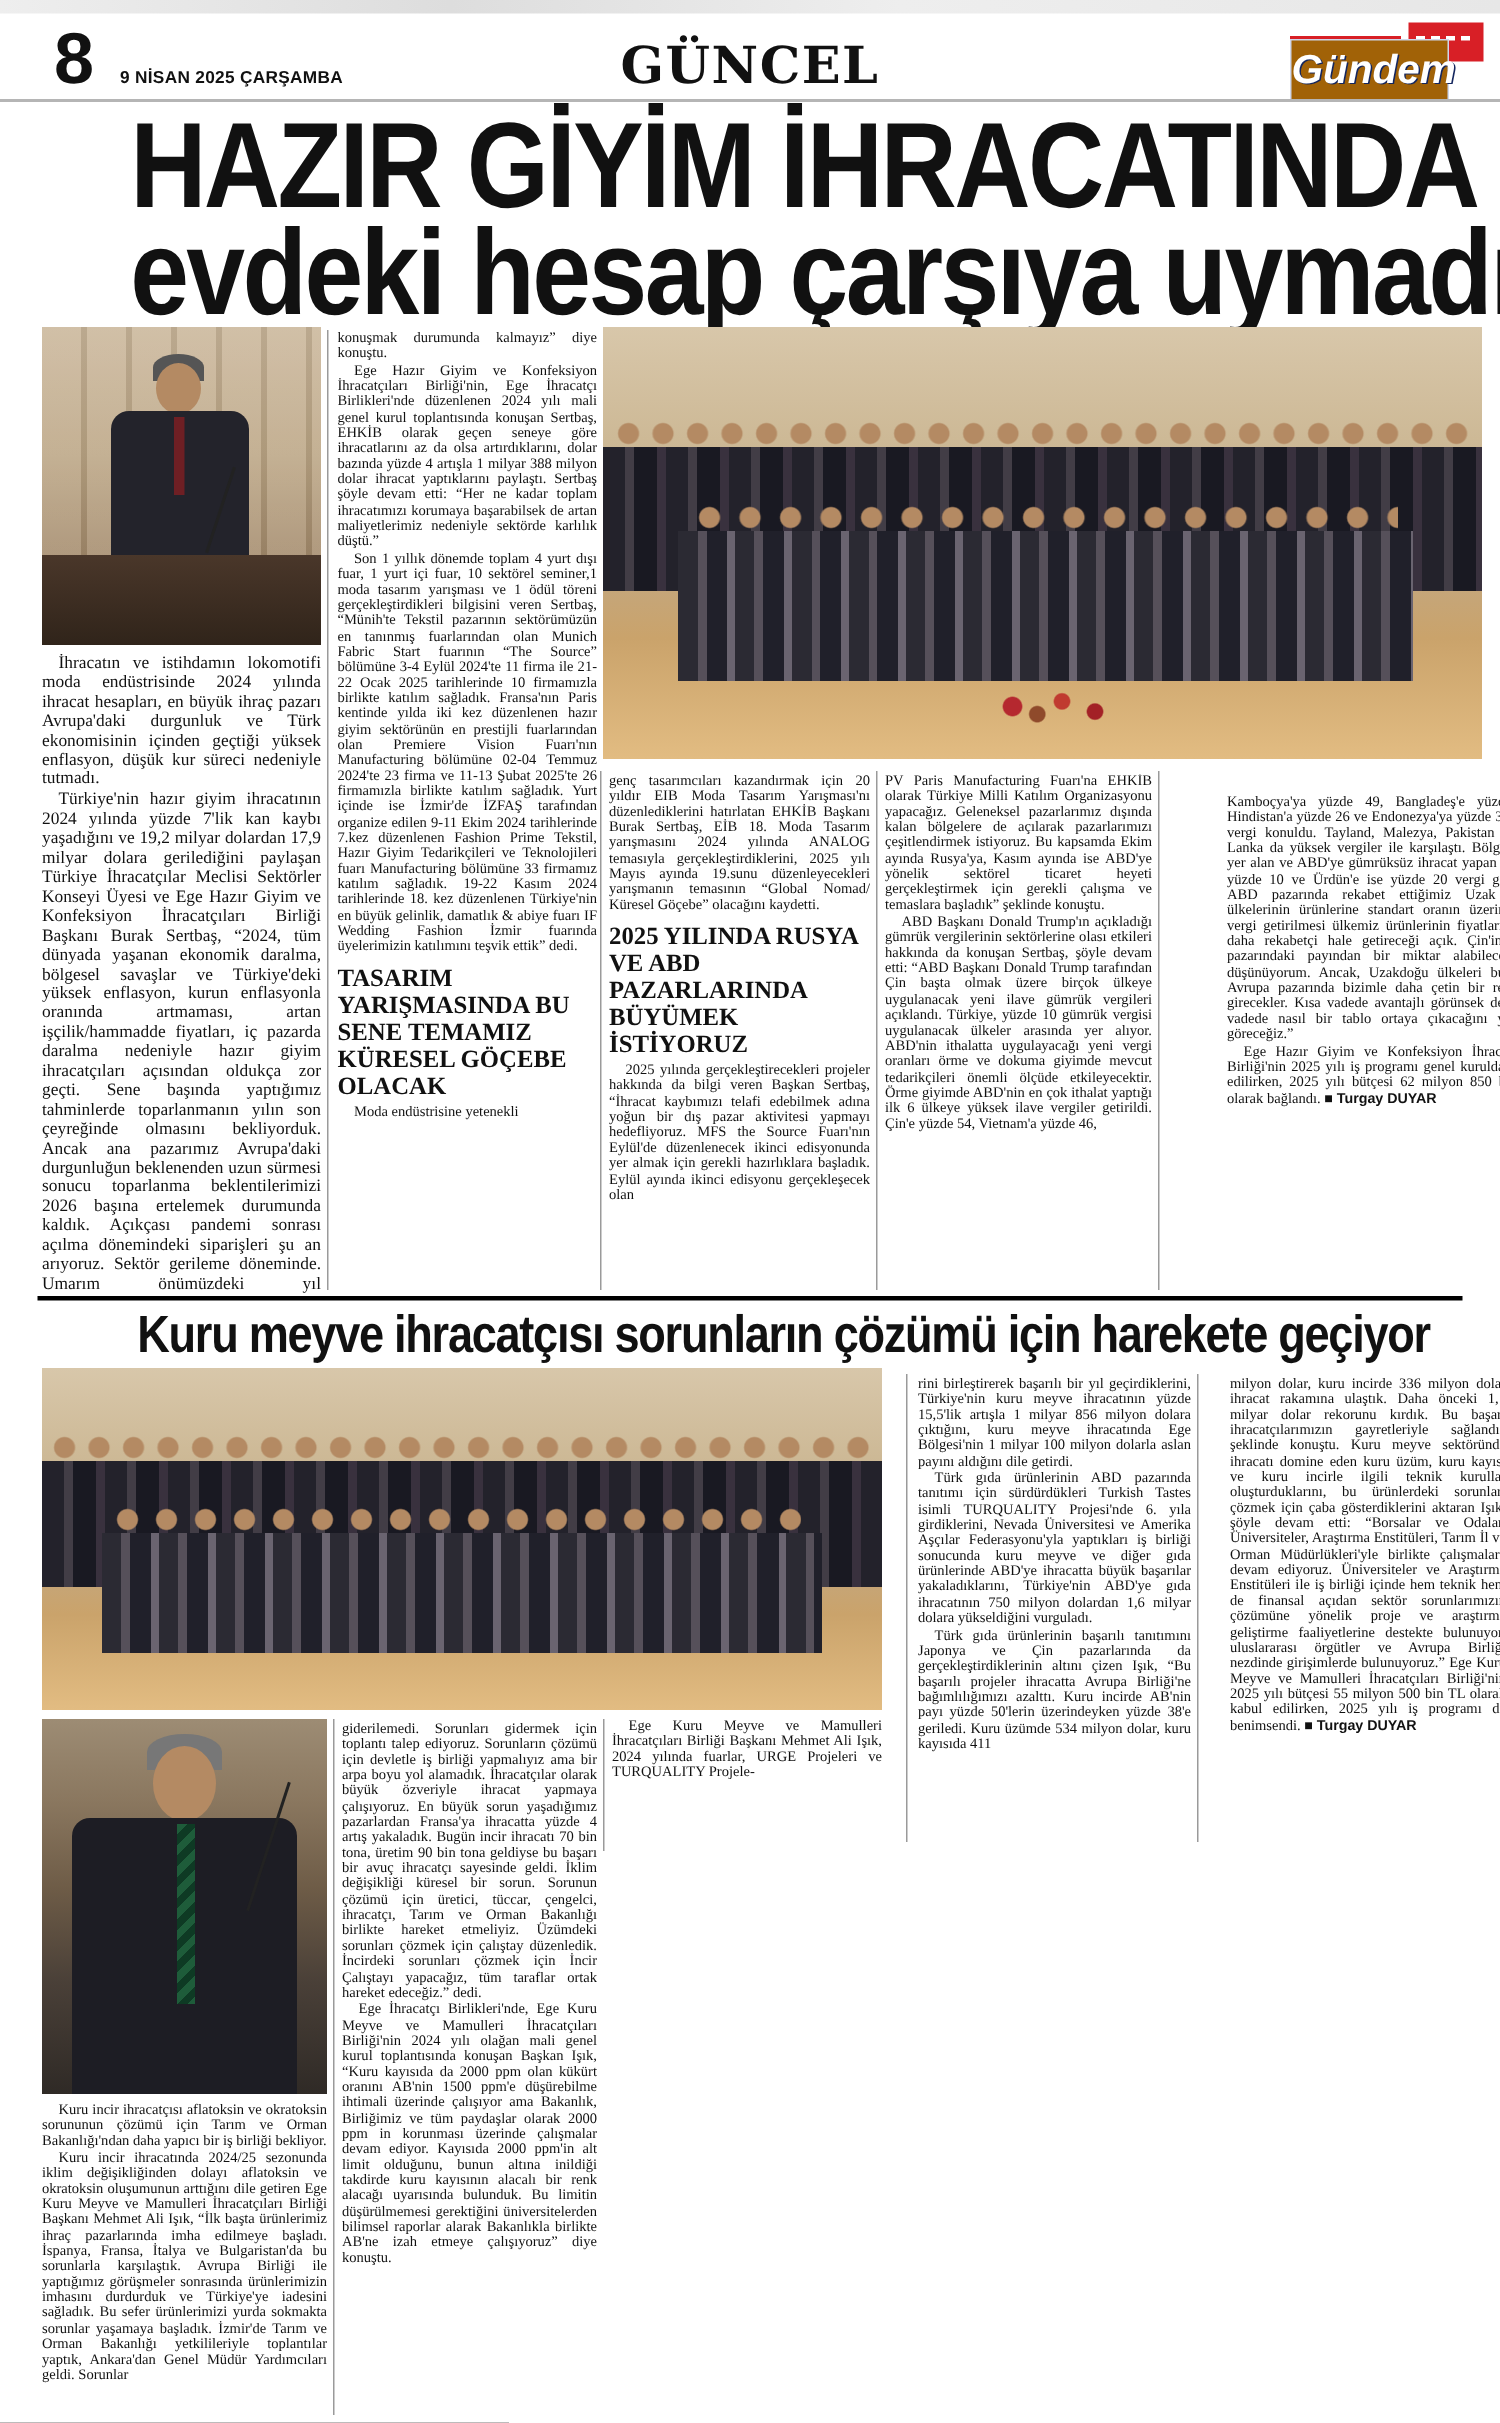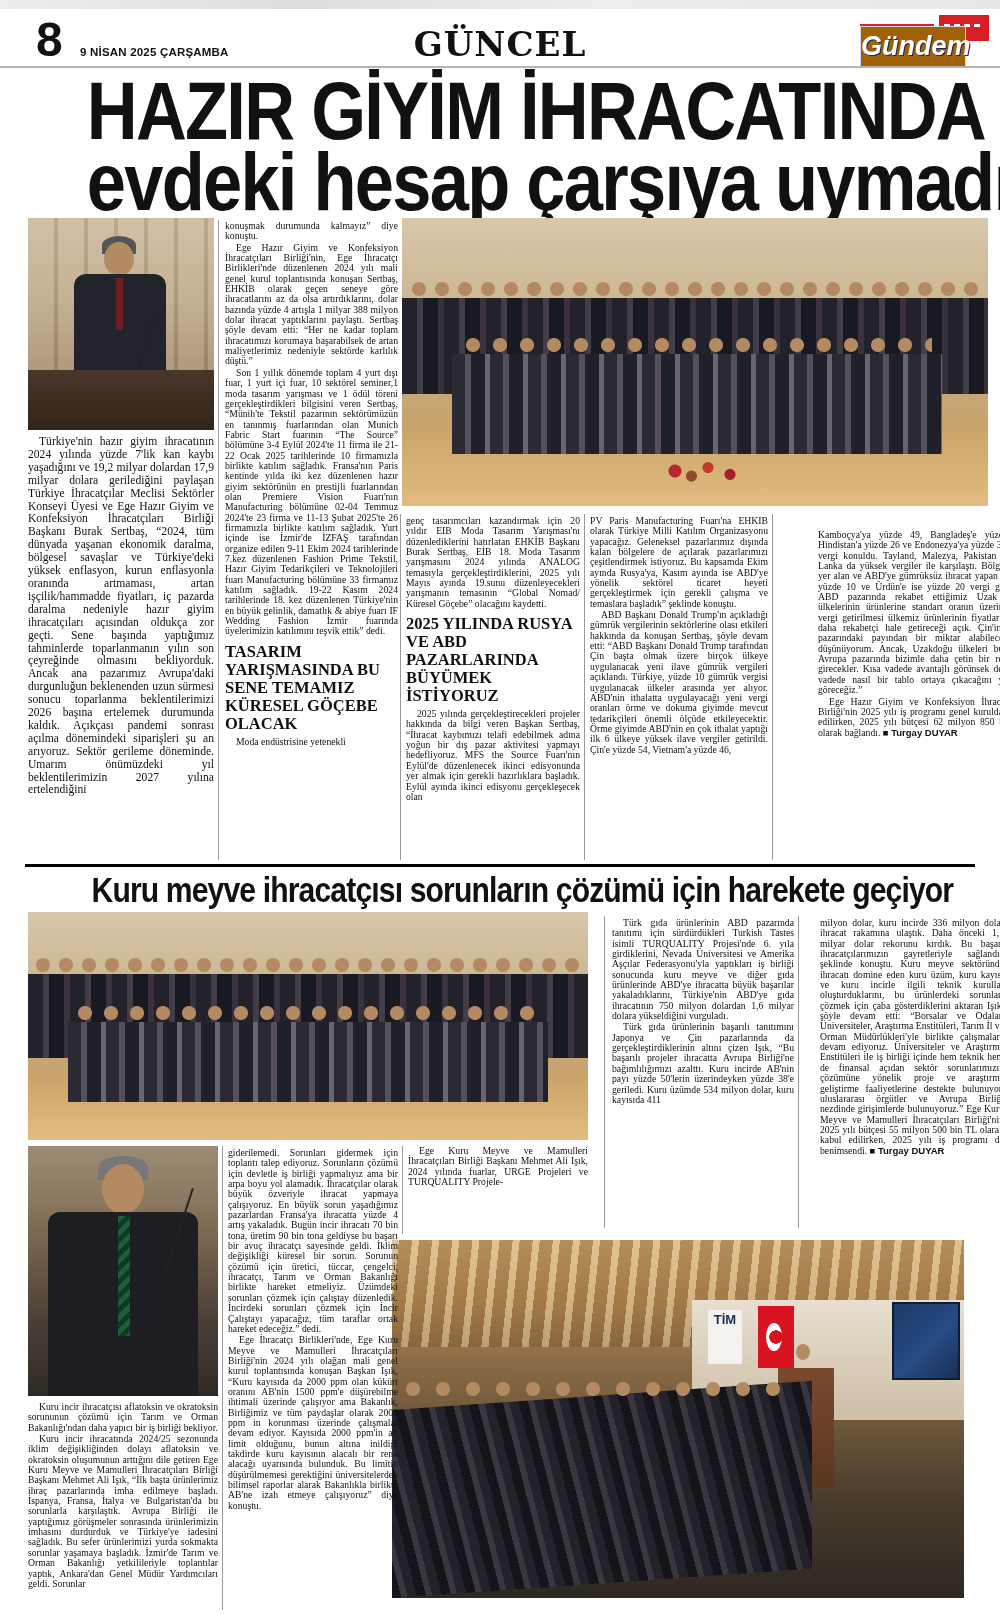--- a/index.html
+++ b/index.html
@@ -107,20 +107,21 @@
 
   <div class="abs photo ph-group" style="left:402px;top:218px;width:586px;height:288px;">
     <div class="crowd-heads" style="left:6px;top:62px;width:574px;height:22px;"></div>
     <div class="crowd-bodies" style="left:0px;top:80px;width:586px;height:96px;"></div>
     <div class="crowd-heads" style="left:60px;top:118px;width:470px;height:22px;background-size:27px 22px;"></div>
     <div class="crowd-bodies light" style="left:50px;top:136px;width:490px;height:100px;"></div>
     <div class="flowers" style="left:240px;top:236px;width:110px;height:34px;"></div>
   </div>
 
   <div class="abs col body-lg" style="left:28px;top:436px;width:186px;height:426px;">
+    <p class="p">İhracatın ve istihdamın lokomotifi moda endüstrisinde 2024 yılında ihracat hesapları, en büyük ihraç pazarı Avrupa'daki durgunluk ve Türk ekonomisinin içinden geçtiği yüksek enflasyon, düşük kur süreci nedeniyle tutmadı.</p>
     <p class="p">Türkiye'nin hazır giyim ihracatının 2024 yılında yüzde 7'lik kan kaybı yaşadığını ve 19,2 milyar dolardan 17,9 milyar dolara gerilediğini paylaşan Türkiye İhracatçılar Meclisi Sektörler Konseyi Üyesi ve Ege Hazır Giyim ve Konfeksiyon İhracatçıları Birliği Başkanı Burak Sertbaş, “2024, tüm dünyada yaşanan ekonomik daralma, bölgesel savaşlar ve Türkiye'deki yüksek enflasyon, kurun enflasyonla oranında artmaması, artan işçilik/hammadde fiyatları, iç pazarda daralma nedeniyle hazır giyim ihracatçıları açısından oldukça zor geçti. Sene başında yaptığımız tahminlerde toparlanmanın yılın son çeyreğinde olmasını bekliyorduk. Ancak ana pazarımız Avrupa'daki durgunluğun beklenenden uzun sürmesi sonucu toparlanma beklentilerimizi 2026 başına ertelemek durumunda kaldık. Açıkçası pandemi sonrası açılma dönemindeki siparişleri şu an arıyoruz. Sektör gerileme döneminde. Umarım önümüzdeki yıl beklentilerimizin 2027 yılına ertelendiğini</p>
   </div>
 
   <div class="abs vrule" style="left:218px;top:220px;height:640px;"></div>
 
   <div class="abs col body" style="left:225px;top:221px;width:173px;height:641px;">
     <p class="p0">konuşmak durumunda kalmayız” diye konuştu.</p>
     <p class="p">Ege Hazır Giyim ve Konfeksiyon İhracatçıları Birliği'nin, Ege İhracatçı Birlikleri'nde düzenlenen 2024 yılı mali genel kurul toplantısında konuşan Sertbaş, EHKİB olarak geçen seneye göre ihracatlarını az da olsa artırdıklarını, dolar bazında yüzde 4 artışla 1 milyar 388 milyon dolar ihracat yaptıklarını paylaştı. Sertbaş şöyle devam etti: “Her ne kadar toplam ihracatımızı korumaya başarabilsek de artan maliyetlerimiz nedeniyle sektörde karlılık düştü.”</p>
     <p class="p">Son 1 yıllık dönemde toplam 4 yurt dışı fuar, 1 yurt içi fuar, 10 sektörel seminer,1 moda tasarım yarışması ve 1 ödül töreni gerçekleştirdikleri bilgisini veren Sertbaş, “Münih'te Tekstil pazarının sektörümüzün en tanınmış fuarlarından olan Munich Fabric Start fuarının “The Source” bölümüne 3-4 Eylül 2024'te 11 firma ile 21-22 Ocak 2025 tarihlerinde 10 firmamızla birlikte katılım sağladık. Fransa'nın Paris kentinde yılda iki kez düzenlenen hazır giyim sektörünün en prestijli fuarlarından olan Premiere Vision Fuarı'nın Manufacturing bölümüne 02-04 Temmuz 2024'te 23 firma ve 11-13 Şubat 2025'te 26 firmamızla birlikte katılım sağladık. Yurt içinde ise İzmir'de İZFAŞ tarafından organize edilen 9-11 Ekim 2024 tarihlerinde 7.kez düzenlenen Fashion Prime Tekstil, Hazır Giyim Tedarikçileri ve Teknolojileri fuarı Manufacturing bölümüne 33 firmamız katılım sağladık. 19-22 Kasım 2024 tarihlerinde 18. kez düzenlenen Türkiye'nin en büyük gelinlik, damatlık &amp; abiye fuarı IF Wedding Fashion İzmir fuarında üyelerimizin katılımını teşvik ettik” dedi.</p>
     <div class="subhead">TASARIM YARIŞMASINDA BU SENE TEMAMIZ KÜRESEL GÖÇEBE OLACAK</div>
@@ -160,33 +161,20 @@
   </div>
 
   <div class="abs photo" style="left:28px;top:1146px;width:190px;height:250px;background:linear-gradient(180deg,#9d8c74 0%,#8a775f 22%,#6e5c47 45%,#4a4038 70%,#2f2a26 100%);">
     <div class="fig-hair" style="left:70px;top:10px;width:50px;height:24px;background:#777;"></div>
     <div class="fig-head" style="left:74px;top:18px;width:42px;height:50px;"></div>
     <div class="fig-body" style="left:20px;top:66px;width:150px;height:184px;background:#1d1d24;"></div>
     <div class="fig-tie" style="left:90px;top:70px;width:12px;height:120px;background:repeating-linear-gradient(135deg,#1e5c3a 0 5px,#0e3a24 5px 10px);"></div>
     <div class="mic" style="left:150px;top:40px;height:90px;"></div>
   </div>
 
-  <div class="abs photo ph-hall" style="left:392px;top:1240px;width:572px;height:358px;">
-    <div class="hall-ceiling"></div>
-    <div class="stage-wall" style="left:300px;top:60px;width:272px;height:120px;"></div>
-    <div class="tim-banner" style="left:316px;top:70px;width:34px;height:54px;font-size:13px;line-height:20px;"><span>TİM</span></div>
-    <div class="flag" style="left:366px;top:66px;width:36px;height:62px;">
-      <div class="crescent"></div>
-    </div>
-    <div class="screen" style="left:500px;top:62px;width:64px;height:74px;"></div>
-    <div class="podium" style="left:386px;top:128px;width:56px;height:120px;background:linear-gradient(180deg,#7a4a2e,#5a3620);"></div>
-    <div class="fig-head" style="left:404px;top:104px;width:14px;height:16px;"></div>
-    <div class="hall-seats" style="left:0px;top:170px;width:420px;height:188px;transform:skewY(-4deg);transform-origin:left top;"></div>
-    <div class="crowd-heads" style="left:10px;top:140px;width:380px;height:22px;background-size:30px 22px;"></div>
-  </div>
 
   <div class="abs col body" style="left:28px;top:1402px;width:190px;height:210px;">
     <p class="p">Kuru incir ihracatçısı aflatoksin ve okratoksin sorununun çözümü için Tarım ve Orman Bakanlığı'ndan daha yapıcı bir iş birliği bekliyor.</p>
     <p class="p">Kuru incir ihracatında 2024/25 sezonunda iklim değişikliğinden dolayı aflatoksin ve okratoksin oluşumunun arttığını dile getiren Ege Kuru Meyve ve Mamulleri İhracatçıları Birliği Başkanı Mehmet Ali Işık, “İlk başta ürünlerimiz ihraç pazarlarında imha edilmeye başladı. İspanya, Fransa, İtalya ve Bulgaristan'da bu sorunlarla karşılaştık. Avrupa Birliği ile yaptığımız görüşmeler sonrasında ürünlerimizin imhasını durdurduk ve Türkiye'ye iadesini sağladık. Bu sefer ürünlerimizi yurda sokmakta sorunlar yaşamaya başladık. İzmir'de Tarım ve Orman Bakanlığı yetkilileriyle toplantılar yaptık, Ankara'dan Genel Müdür Yardımcıları geldi. Sorunlar</p>
   </div>
 
   <div class="abs vrule" style="left:222px;top:1146px;height:464px;"></div>
 
   <div class="abs col body" style="left:228px;top:1148px;width:170px;height:464px;">
     <p class="p0">giderilemedi. Sorunları gidermek için toplantı talep ediyoruz. Sorunların çözümü için devletle iş birliği yapmalıyız ama bir arpa boyu yol alamadık. İhracatçılar olarak büyük özveriyle ihracat yapmaya çalışıyoruz. En büyük sorun yaşadığımız pazarlardan Fransa'ya ihracatta yüzde 4 artış yakaladık. Bugün incir ihracatı 70 bin tona, üretim 90 bin tona geldiyse bu başarı bir avuç ihracatçı sayesinde geldi. İklim değişikliği küresel bir sorun. Sorunun çözümü için üretici, tüccar, çengelci, ihracatçı, Tarım ve Orman Bakanlığı birlikte hareket etmeliyiz. Üzümdeki sorunları çözmek için çalıştay düzenledik. İncirdeki sorunları çözmek için İncir Çalıştayı yapacağız, tüm taraflar ortak hareket edeceğiz.” dedi.</p>
@@ -195,20 +183,21 @@
 
   <div class="abs vrule" style="left:402px;top:1146px;height:88px;"></div>
 
   <div class="abs col body" style="left:408px;top:1146px;width:180px;height:90px;">
     <p class="p">Ege Kuru Meyve ve Mamulleri İhracatçıları Birliği Başkanı Mehmet Ali Işık, 2024 yılında fuarlar, URGE Projeleri ve TURQUALITY Projele-</p>
   </div>
 
   <div class="abs vrule" style="left:604px;top:916px;height:312px;"></div>
 
   <div class="abs col body" style="left:612px;top:918px;width:182px;height:312px;">
+    <p class="p0">rini birleştirerek başarılı bir yıl geçirdiklerini, Türkiye'nin kuru meyve ihracatının yüzde 15,5'lik artışla 1 milyar 856 milyon dolara çıktığını, kuru meyve ihracatında Ege Bölgesi'nin 1 milyar 100 milyon dolarla aslan payını aldığını dile getirdi.</p>
     <p class="p">Türk gıda ürünlerinin ABD pazarında tanıtımı için sürdürdükleri Turkish Tastes isimli TURQUALITY Projesi'nde 6. yıla girdiklerini, Nevada Üniversitesi ve Amerika Aşçılar Federasyonu'yla yaptıkları iş birliği sonucunda kuru meyve ve diğer gıda ürünlerinde ABD'ye ihracatta büyük başarılar yakaladıklarını, Türkiye'nin ABD'ye gıda ihracatının 750 milyon dolardan 1,6 milyar dolara yükseldiğini vurguladı.</p>
     <p class="p">Türk gıda ürünlerinin başarılı tanıtımını Japonya ve Çin pazarlarında da gerçekleştirdiklerinin altını çizen Işık, “Bu başarılı projeler ihracatta Avrupa Birliği'ne bağımlılığımızı azalttı. Kuru incirde AB'nin payı yüzde 50'lerin üzerindeyken yüzde 38'e geriledi. Kuru üzümde 534 milyon dolar, kuru kayısıda 411</p>
   </div>
 
   <div class="abs vrule" style="left:798px;top:916px;height:312px;"></div>
 
   <div class="abs col body" style="left:804px;top:918px;width:184px;height:312px;margin-left:16px;">
     <p class="p0"><span>milyon dolar, kuru incirde 336 milyon dolar ihracat rakamına ulaştık. Daha önceki 1,1 milyar dolar rekorunu kırdık. Bu başarı ihracatçılarımızın gayretleriyle sağlandı” şeklinde konuştu. Kuru meyve sektöründe ihracatı domine eden kuru üzüm, kuru kayısı ve kuru incirle ilgili teknik kurullar oluşturduklarını, bu ürünlerdeki sorunları çözmek için çaba gösterdiklerini aktaran Işık, şöyle devam etti: “Borsalar ve Odalar, Üniversiteler, Araştırma Enstitüleri, Tarım İl ve Orman Müdürlükleri'yle birlikte çalışmalara devam ediyoruz. Üniversiteler ve Araştırma Enstitüleri ile iş birliği içinde hem teknik hem de finansal açıdan sektör sorunlarımızın çözümüne yönelik proje ve araştırma geliştirme faaliyetlerine destekte bulunuyor, uluslararası örgütler ve Avrupa Birliği nezdinde girişimlerde bulunuyoruz.” Ege Kuru Meyve ve Mamulleri İhracatçıları Birliği'nin 2025 yılı bütçesi 55 milyon 500 bin TL olarak kabul edilirken, 2025 yılı iş programı da benimsendi.</span> <span class="byline">■ Turgay DUYAR</span></p>
   </div>
 

